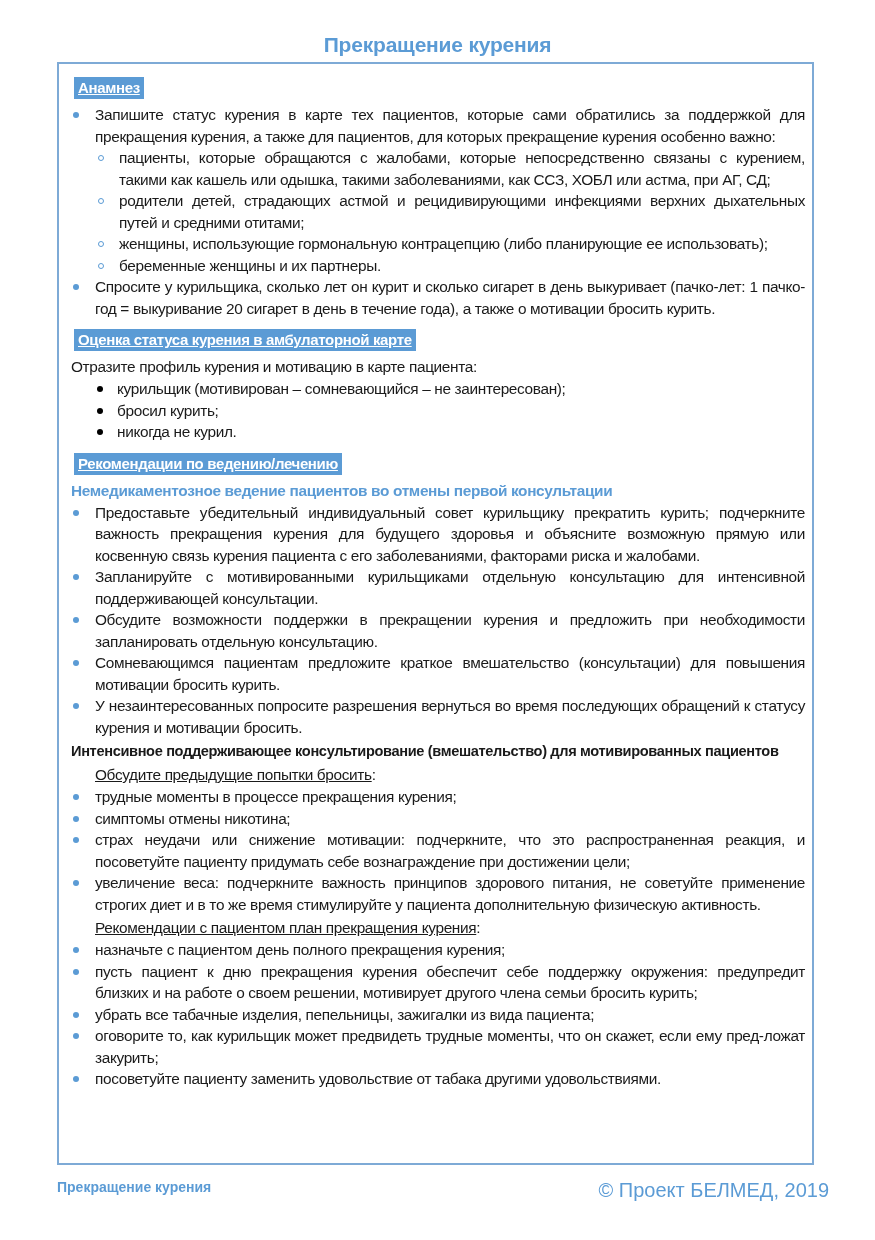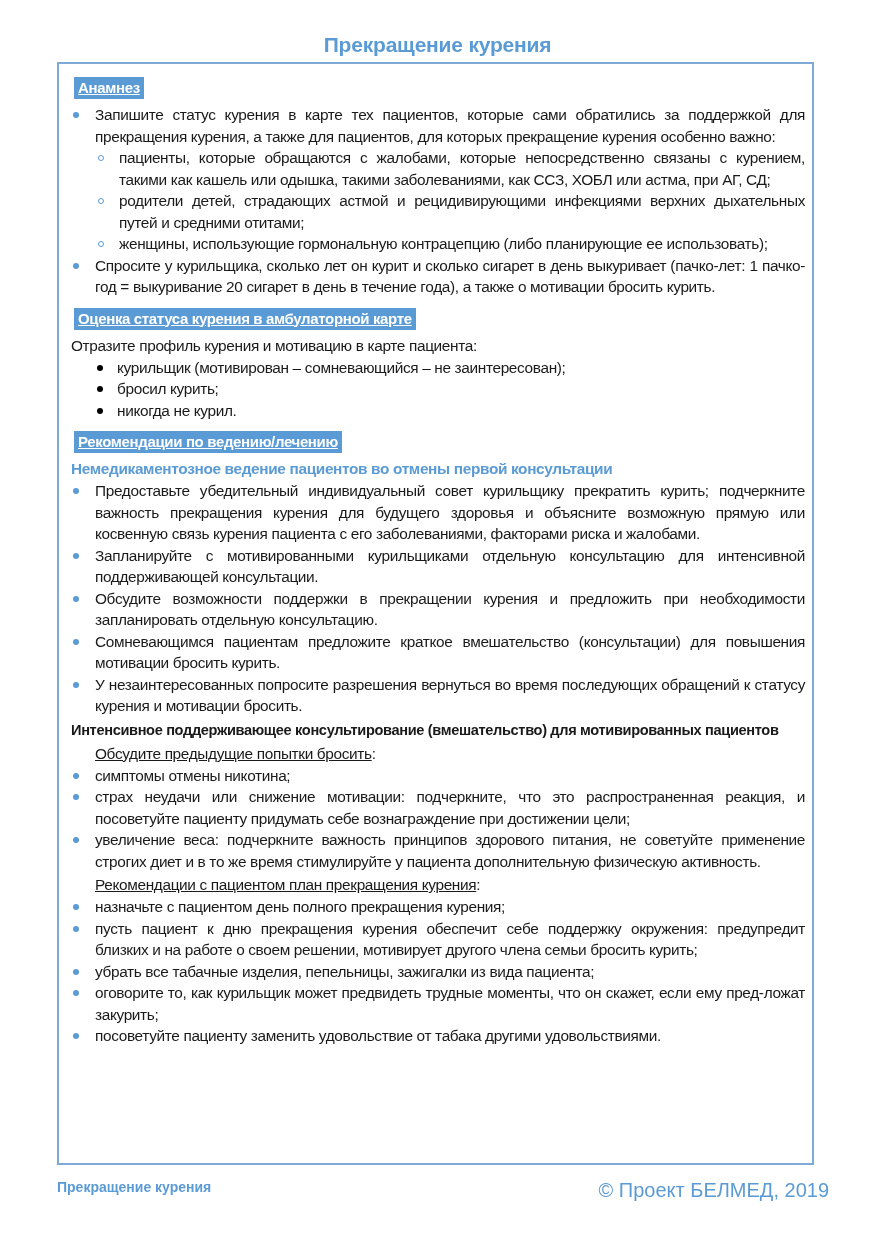--- a/index.html
+++ b/index.html
@@ -64,20 +64,21 @@
 
   
   <div class="sec-head">Анамнез</div>
   <ul class="l1">
     <li>
       <span>Запишите статус курения в карте тех пациентов, которые сами обратились за поддержкой для прекращения курения, а также для пациентов, для которых прекращение курения особенно важно:</span>
       <ul class="l2" style="margin-left:-24px;">
         <li style="margin-left:24px;">пациенты, которые обращаются с жалобами, которые непосредственно связаны с курением, такими как кашель или одышка, такими заболеваниями, как ССЗ, ХОБЛ или астма, при АГ, СД;</li>
         <li style="margin-left:24px;">родители детей, страдающих астмой и рецидивирующими инфекциями верхних дыхательных путей и средними отитами;</li>
         <li style="margin-left:24px;">женщины, использующие гормональную контрацепцию (либо планирующие ее использовать);</li>
+        <li style="margin-left:24px;">беременные женщины и их партнеры.</li>
       </ul>
     </li>
     <li>Спросите у курильщика, сколько лет он курит и сколько сигарет в день выкуривает (пачко-лет: 1 пачко-год = выкуривание 20 сигарет в день в течение года), а также о мотивации бросить курить.</li>
   </ul>
 
   <div class="gap-m"></div>
 
   
   <div class="sec-head">Оценка статуса курения в амбулаторной карте</div>
   <div class="para">Отразите профиль курения и мотивацию в карте пациента:</div>
@@ -97,20 +98,21 @@
     <li>Запланируйте с мотивированными курильщиками отдельную консультацию для интенсивной поддерживающей консультации.</li>
     <li>Обсудите возможности поддержки в прекращении курения и предложить при необходимости запланировать отдельную консультацию.</li>
     <li>Сомневающимся пациентам предложите краткое вмешательство (консультации) для повышения мотивации бросить курить.</li>
     <li>У незаинтересованных попросите разрешения вернуться во время последующих обращений к статусу курения и мотивации бросить.</li>
   </ul>
 
   <div class="bold-line">Интенсивное поддерживающее консультирование (вмешательство) для мотивированных пациентов</div>
 
   <div class="underline-lead"><span class="u">Обсудите предыдущие попытки бросить</span><span>:</span></div>
   <ul class="l1">
+    <li>трудные моменты в процессе прекращения курения;</li>
     <li>симптомы отмены никотина;</li>
     <li>страх неудачи или снижение мотивации: подчеркните, что это распространенная реакция, и посоветуйте пациенту придумать себе вознаграждение при достижении цели;</li>
     <li>увеличение веса: подчеркните важность принципов здорового питания, не советуйте применение строгих диет и в то же время стимулируйте у пациента дополнительную физическую активность.</li>
   </ul>
 
   <div class="underline-lead"><span class="u">Рекомендации с пациентом план прекращения курения</span><span>:</span></div>
   <ul class="l1">
     <li>назначьте с пациентом день полного прекращения курения;</li>
     <li>пусть пациент к дню прекращения курения обеспечит себе поддержку окружения: предупредит близких и на работе о своем решении, мотивирует другого члена семьи бросить курить;</li>
     <li>убрать все табачные изделия, пепельницы, зажигалки из вида пациента;</li>

